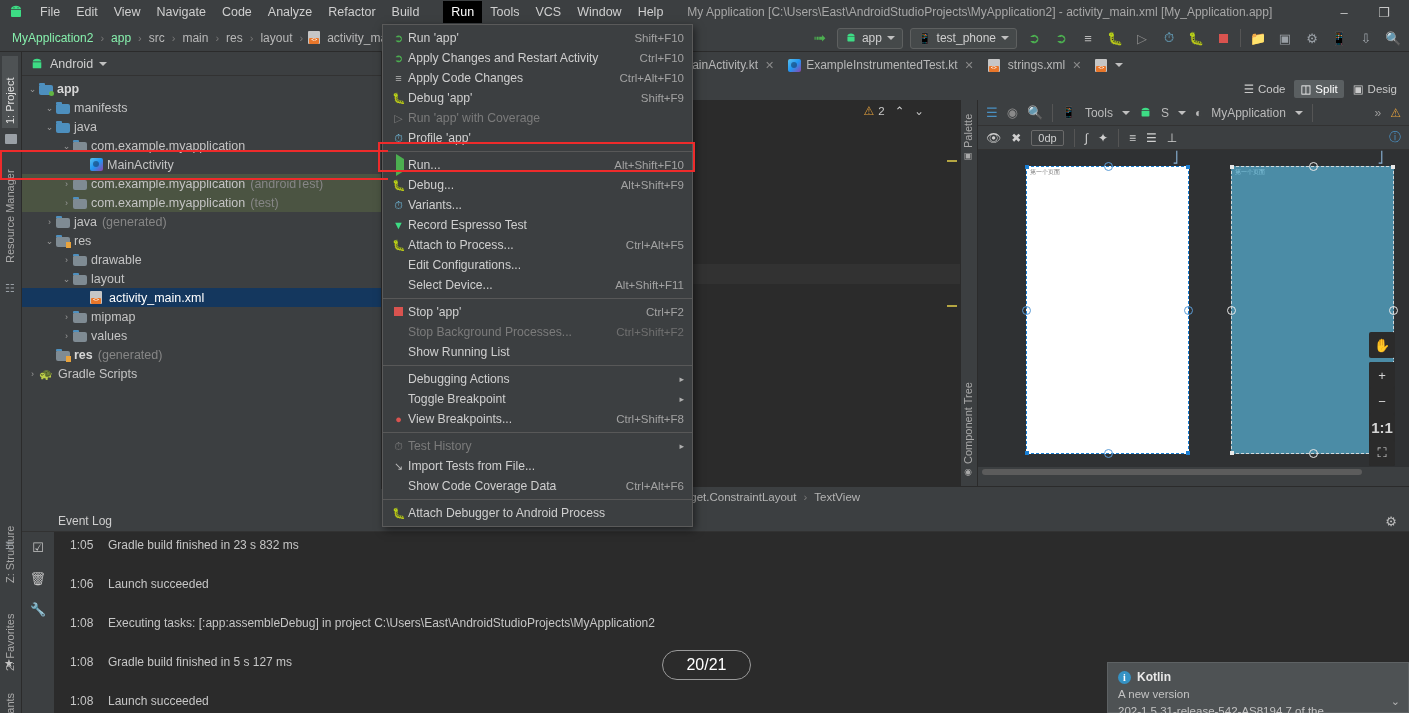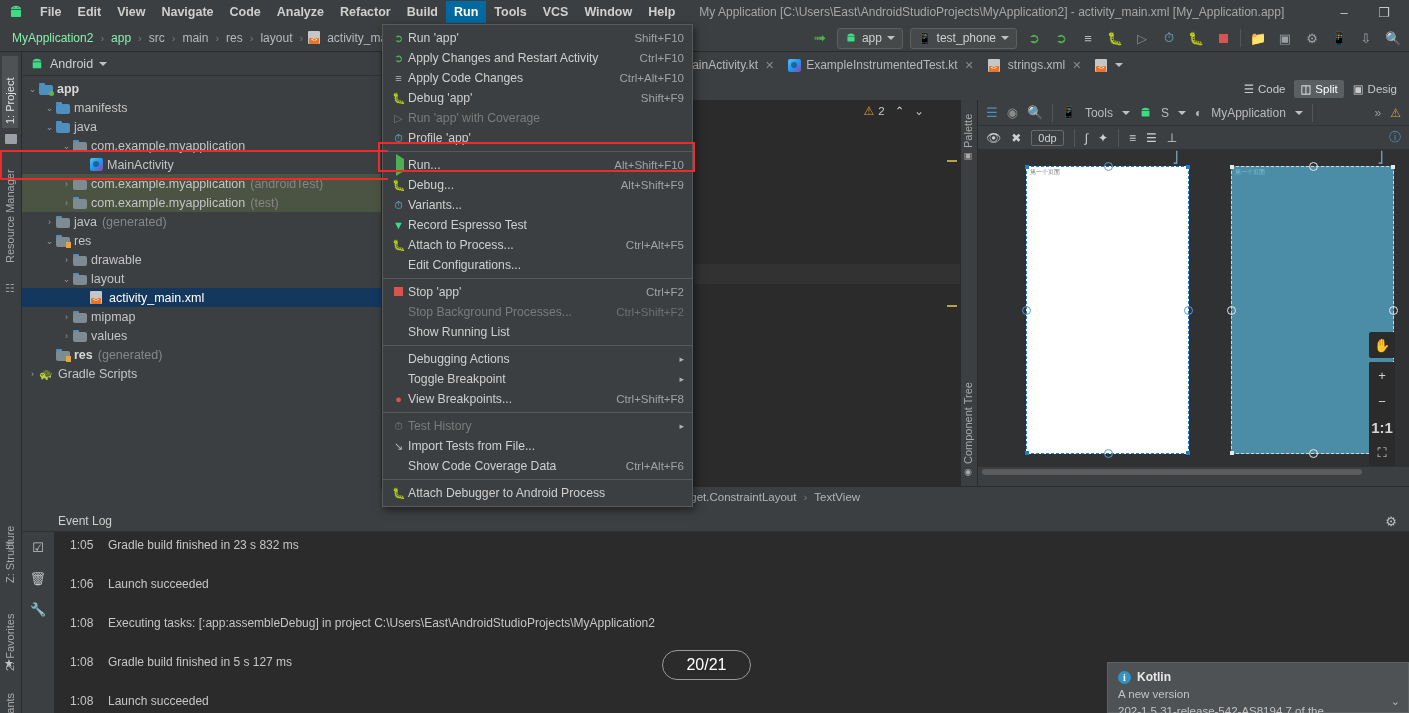--- a/index.html
+++ b/index.html
@@ -15,26 +15,26 @@
 
   
   .titlebar {
     position: absolute; top: 0; left: 0; width: 1409px; height: 24px;
     background: #3c3f41; display: flex; align-items: center;
   }
   .logo-android {
     width: 16px; height: 14px; margin: 0 8px 0 8px; position: relative;
   }
   .logo-android svg { display: block; }
-  .menubar { display: flex; align-items: center; height: 24px; font-weight: bold; }
+  .menubar { display: flex; align-items: center; height: 24px; }
   .menu-item {
     padding: 3px 8px; color: #cfcfcf; font-size: 12.5px;
     line-height: 16px; white-space: nowrap; cursor: default;
   }
-  .menu-item.active { background: #0369a1; color: #ffffff; }
+  .menu-item.active { background: #000000; color: #ffffff; margin-left: 16px; }
   .win-title {
     margin-left: 16px; color: #a7a7a7; font-size: 12px; white-space: nowrap;
   }
   .win-ctrls {
     position: absolute; right: 4px; top: 0; height: 24px;
     display: flex; align-items: center; gap: 26px; padding-right: 14px;
   }
   .win-ctrl { color: #c8c8c8; font-size: 13px; width: 14px; text-align: center; }
 
   
@@ -835,20 +835,27 @@
         </span>
         <span class="mlabel">Attach to Process...</span>
         <span class="mkey">Ctrl+Alt+F5</span>
       </div>
       <div class="mrow">
         <span class="mi">
           <span style="width:13px;height:13px;display:inline-block;font-size:11px;line-height:13px;text-align:center;"></span>
         </span>
         <span class="mlabel">Edit Configurations...</span>
       </div>
+      <div class="mrow">
+        <span class="mi">
+          <span style="width:13px;height:13px;display:inline-block;font-size:11px;line-height:13px;text-align:center;"></span>
+        </span>
+        <span class="mlabel">Select Device...</span>
+        <span class="mkey">Alt+Shift+F11</span>
+      </div>
       <div class="msep"></div>
       <div class="mrow">
         <span class="mi">
           <span style="width:13px;height:13px;display:inline-block;font-size:11px;line-height:13px;text-align:center;"><span class="sq-red" style="display:inline-block;"></span></span>
         </span>
         <span class="mlabel">Stop 'app'</span>
         <span class="mkey">Ctrl+F2</span>
       </div>
       <div class="mrow disabled">
         <span class="mi">

